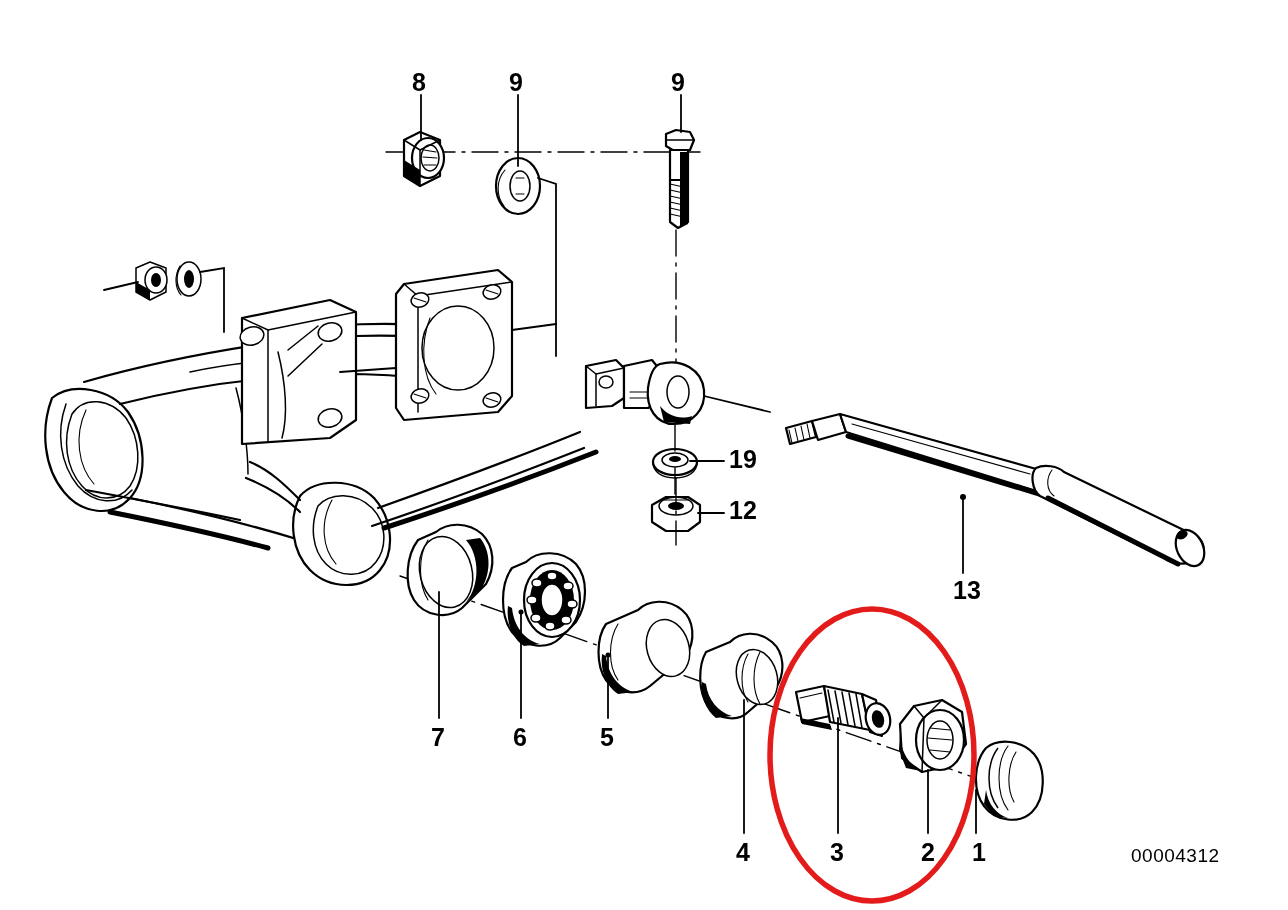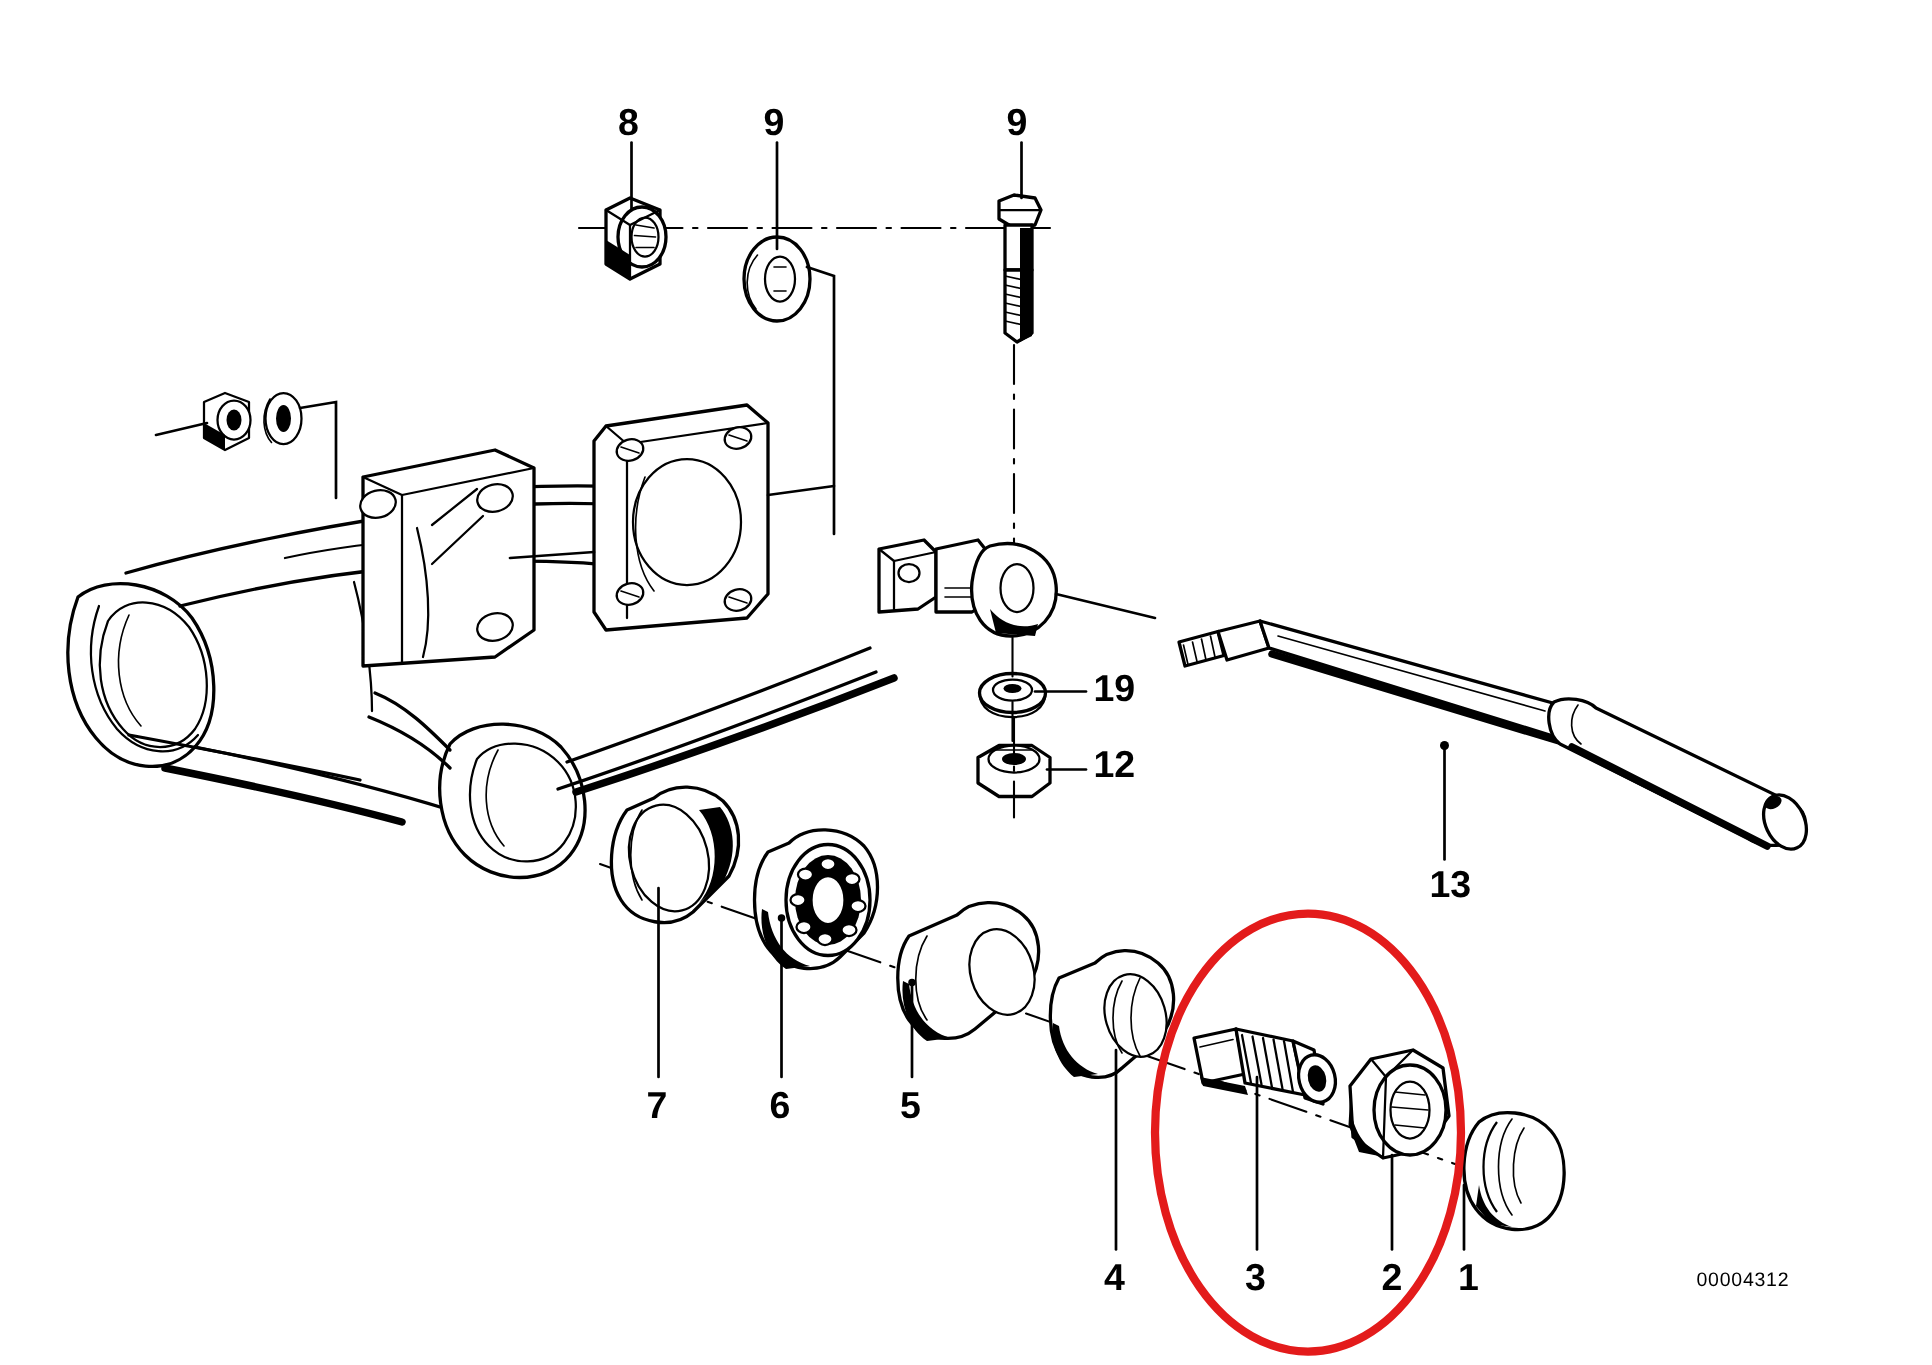--- a/index.html
+++ b/index.html
@@ -90,21 +90,21 @@
     color: #000000;
     line-height: 1;
     white-space: nowrap;
     user-select: none;
   }
   #diagram-id {
     position: absolute;
     left: 1131px;
     top: 845px;
     font-family: "Liberation Sans", sans-serif;
-    font-size: 13px;
+    font-size: 19px;
     letter-spacing: 0.5px;
     color: #000000;
     white-space: nowrap;
   }
   .hl-ellipse {
     fill: none;
     stroke-width: 5.5;
   }
 </style>
 </head>

